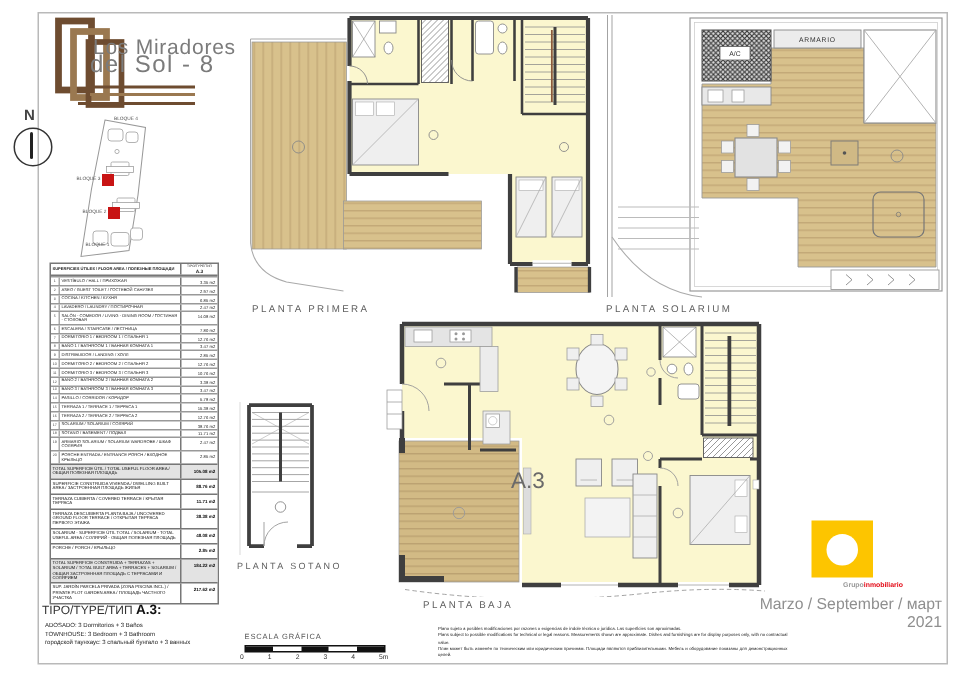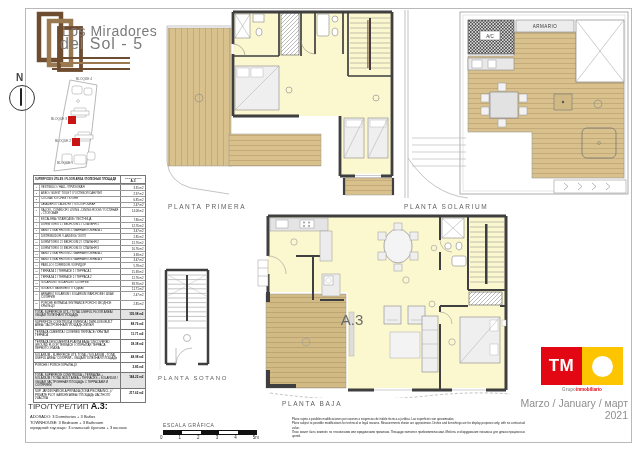--- a/index.html
+++ b/index.html
@@ -58,21 +58,21 @@
 
 <div id="page">
   <div class="abs" id="sheet-border"></div>
 
   <svg class="abs" style="left:34px;top:10px" width="62" height="66" viewBox="0 0 62 66">
     <rect x="5" y="4" width="22" height="46" fill="none" stroke="#6e4c30" stroke-width="4.5"></rect>
     <rect x="15" y="11" width="22" height="44" fill="none" stroke="#9a7850" stroke-width="4.5"></rect>
     <rect x="25" y="18" width="22" height="42" fill="none" stroke="#6e4c30" stroke-width="3.8"></rect>
   </svg>
   <div class="abs" id="title1">Los Miradores</div>
-  <div class="abs" id="title2">del Sol - 5</div>
+  <div class="abs" id="title2">del Sol - 8</div>
   <div class="abs brandbar" style="left:60px;top:57px;width:70px"></div>
   <div class="abs brandbar" style="left:60px;top:62px;width:70px;background:#9a7850"></div>
   <div class="abs brandbar" style="left:52px;top:68px;width:78px;height:1.5px"></div>
 
   <div class="abs" id="compass-n">N</div>
   <div class="abs" id="compass-circle"></div>
   <div class="abs" id="compass-needle"></div>
 
   <svg class="abs" style="left:34px;top:74px" width="80" height="102" viewBox="0 0 80 102">
     <path d="M36,6 L63,11 L58,56 L52,93 L20,97 L27,52 Z" fill="#fff" stroke="#999" stroke-width="0.7"></path>
@@ -491,24 +491,23 @@
       <span>4</span>
       <span>5m</span>
     </div>
 
   <div class="abs" id="disclaimer">
       <div>Plano sujeto a posibles modificaciones por razones o exigencias de índole técnica o jurídica. Las superficies son aproximadas.</div>
       <div>Plans subject to possible modifications for technical or legal reasons. Measurements shown are approximate. Dishes and furnishings are for display purposes only, with no contractual value.</div>
       <div>План может быть изменён по техническим или юридическим причинам. Площади являются приблизительными. Мебель и оборудование показаны для демонстрационных целей.</div>
     </div>
 
-  <div class="abs" id="date">Marzo / January / март 2021</div>
+  <div class="abs" id="date">Marzo / September / март 2021</div>
 
   <div class="abs" id="tm-logo">
-    <div id="tm-red">TM</div>
     <div id="tm-yellow">
         <div id="tm-circle"></div>
       </div>
   </div>
   <div class="abs" id="tm-caption">
     <span class="g">Grupo</span><span class="r">inmobiliario</span>
   </div>
 </div>
 
 </body></html>

